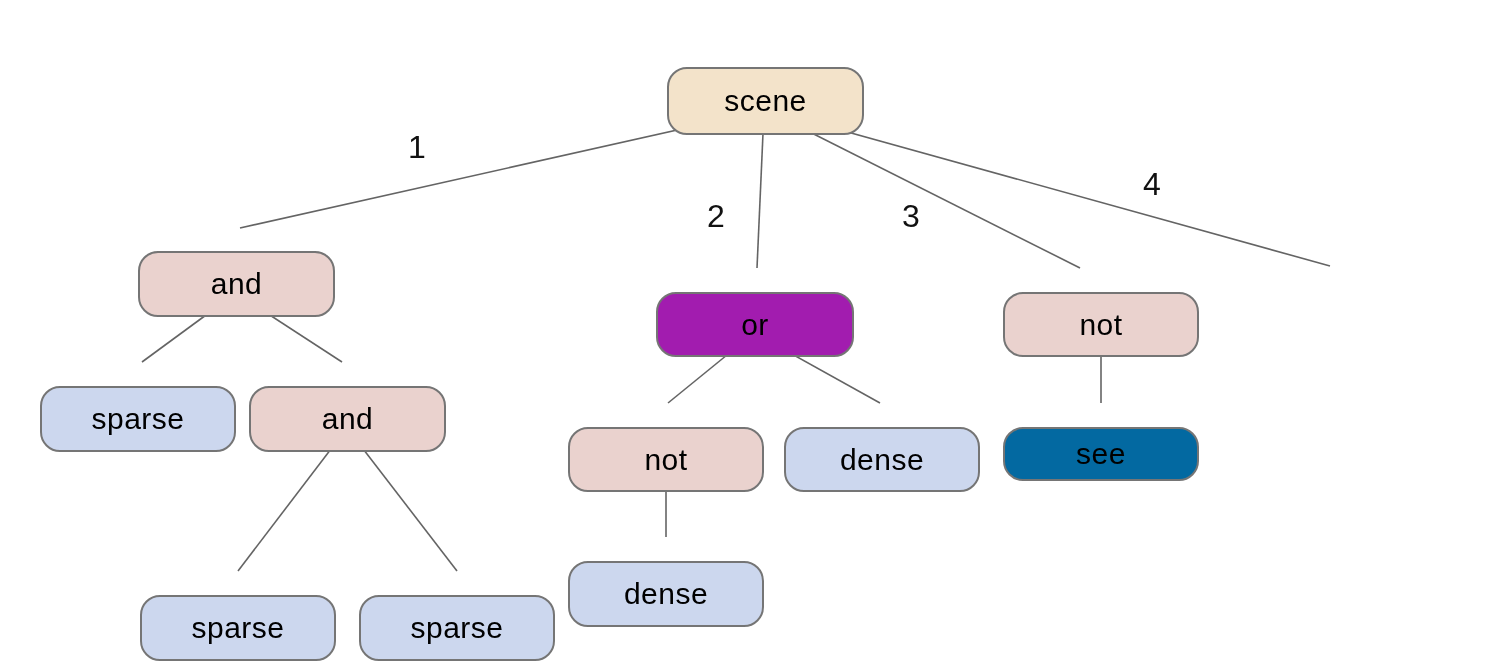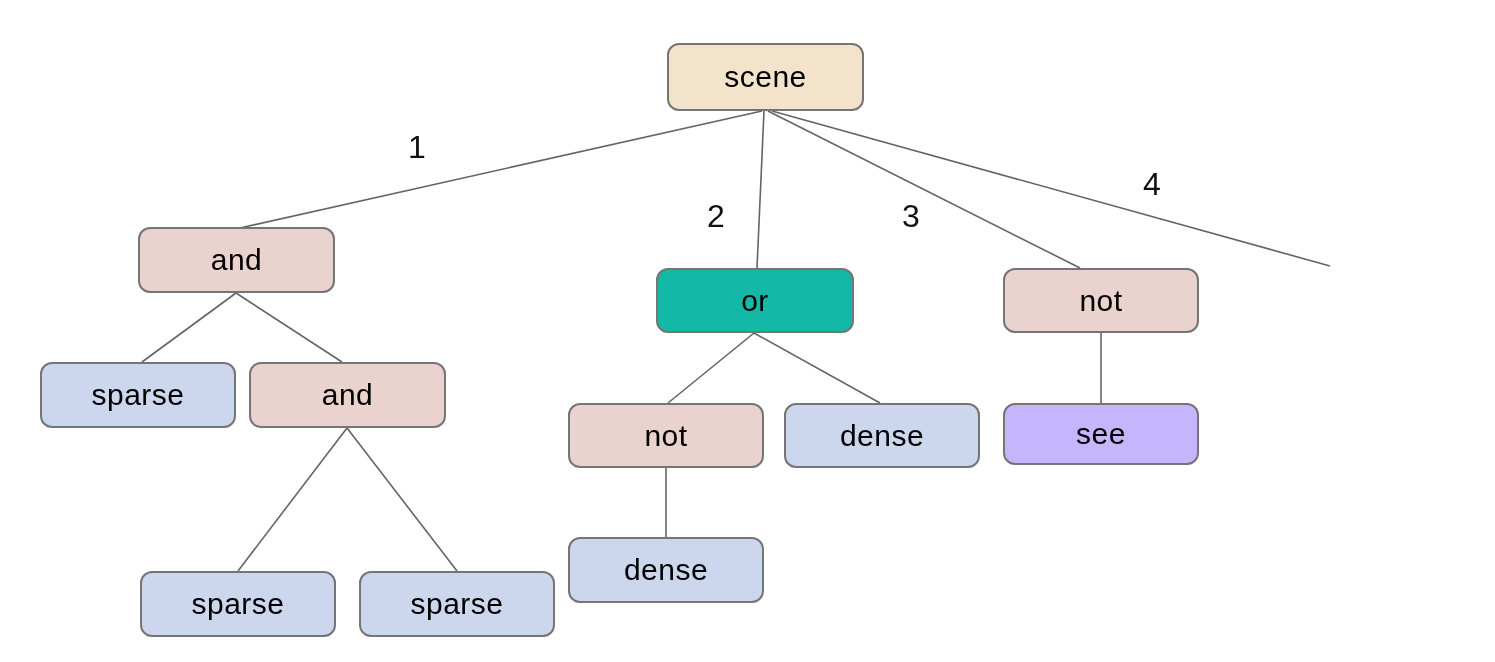--- a/index.html
+++ b/index.html
@@ -19,28 +19,29 @@
     position: absolute;
     left: 0;
     top: 0;
     width: 100%;
     height: 100%;
   }
   .node {
     position: absolute;
     box-sizing: border-box;
     border: 2px solid #a3a3a3;
-    border-radius: 12px;
+    border-radius: 20px;
     display: flex;
     align-items: center;
     justify-content: center;
     font-size: 30px;
     color: #000000;
     letter-spacing: 0.5px;
     user-select: none;
+    margin-top: 24px;
   }
   .edge-label {
     position: absolute;
     transform: translate(-50%, -50%);
     font-size: 32px;
     color: #111111;
     user-select: none;
   }
 </style>
 </head>
@@ -56,27 +57,27 @@
       <line x1="236" y1="293" x2="342" y2="362" stroke="#646464" stroke-width="1.6"></line>
       <line x1="347" y1="428" x2="238" y2="571" stroke="#646464" stroke-width="1.6"></line>
       <line x1="347" y1="428" x2="457" y2="571" stroke="#646464" stroke-width="1.6"></line>
       <line x1="754" y1="333" x2="668" y2="403" stroke="#646464" stroke-width="1.6"></line>
       <line x1="754" y1="333" x2="880" y2="403" stroke="#646464" stroke-width="1.6"></line>
       <line x1="666" y1="468" x2="666" y2="537" stroke="#646464" stroke-width="1.6"></line>
       <line x1="1101" y1="333" x2="1101" y2="403" stroke="#646464" stroke-width="1.6"></line>
     </svg>
 <div class="node" style="left: 667px; top: 43px; width: 197px; height: 68px; background: rgb(243, 227, 202); border-color: rgb(117, 117, 117); color: rgb(0, 0, 0);">scene</div>
     <div class="node" style="left: 138px; top: 227px; width: 197px; height: 66px; background: rgb(234, 210, 206); border-color: rgb(117, 117, 117); color: rgb(0, 0, 0);">and</div>
-    <div class="node" style="left: 656px; top: 268px; width: 198px; height: 65px; background: #14b8a6; border-color: rgb(117, 117, 117); color: rgb(0, 0, 0);">or</div>
+    <div class="node" style="left: 656px; top: 268px; width: 198px; height: 65px; background: #a21caf; border-color: rgb(117, 117, 117); color: rgb(0, 0, 0);">or</div>
     <div class="node" style="left: 1003px; top: 268px; width: 196px; height: 65px; background: rgb(234, 210, 206); border-color: rgb(117, 117, 117); color: rgb(0, 0, 0);">not</div>
     <div class="node" style="left: 40px; top: 362px; width: 196px; height: 66px; background: rgb(204, 215, 238); border-color: rgb(117, 117, 117); color: rgb(0, 0, 0);">sparse</div>
     <div class="node" style="left: 249px; top: 362px; width: 197px; height: 66px; background: rgb(234, 210, 206); border-color: rgb(117, 117, 117); color: rgb(0, 0, 0);">and</div>
     <div class="node" style="left: 568px; top: 403px; width: 196px; height: 65px; background: rgb(234, 210, 206); border-color: rgb(117, 117, 117); color: rgb(0, 0, 0);">not</div>
     <div class="node" style="left: 784px; top: 403px; width: 196px; height: 65px; background: rgb(204, 215, 238); border-color: rgb(117, 117, 117); color: rgb(0, 0, 0);">dense</div>
-    <div class="node" style="left: 1003px; top: 403px; width: 196px; height: 62px; background: #c4b5fd; border-color: rgb(117, 117, 117); color: rgb(0, 0, 0);">see</div>
+    <div class="node" style="left: 1003px; top: 403px; width: 196px; height: 54px; background: #0369a1; border-color: rgb(117, 117, 117); color: rgb(0, 0, 0);">see</div>
     <div class="node" style="left: 568px; top: 537px; width: 196px; height: 66px; background: rgb(204, 215, 238); border-color: rgb(117, 117, 117); color: rgb(0, 0, 0);">dense</div>
     <div class="node" style="left: 140px; top: 571px; width: 196px; height: 66px; background: rgb(204, 215, 238); border-color: rgb(117, 117, 117); color: rgb(0, 0, 0);">sparse</div>
     <div class="node" style="left: 359px; top: 571px; width: 196px; height: 66px; background: rgb(204, 215, 238); border-color: rgb(117, 117, 117); color: rgb(0, 0, 0);">sparse</div>
     <div class="edge-label" style="left: 417px; top: 147px;">1</div>
     <div class="edge-label" style="left: 716px; top: 216px;">2</div>
     <div class="edge-label" style="left: 911px; top: 216px;">3</div>
     <div class="edge-label" style="left: 1152px; top: 184px;">4</div>
   </div>
 
 </body></html>

